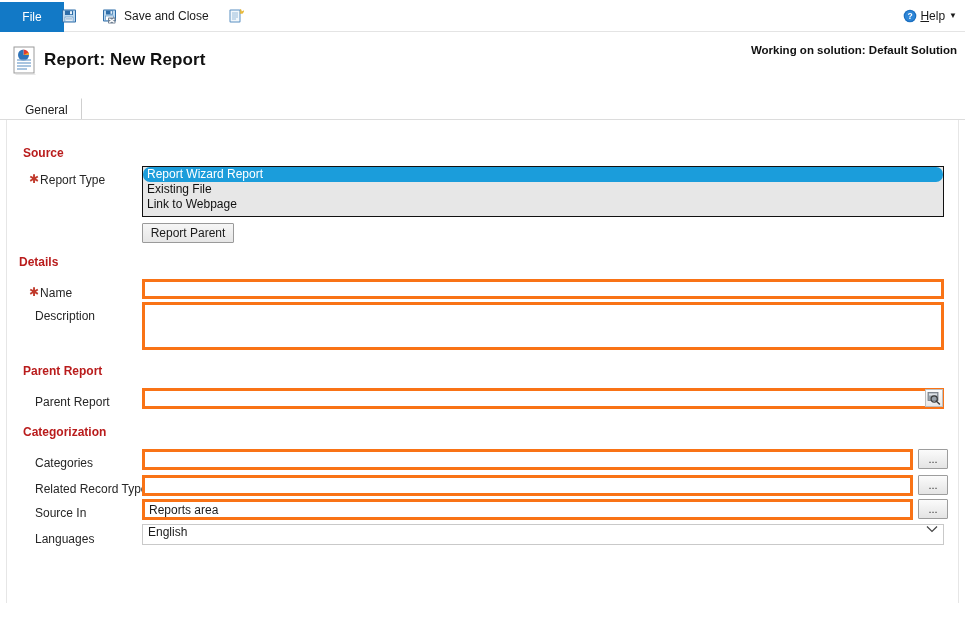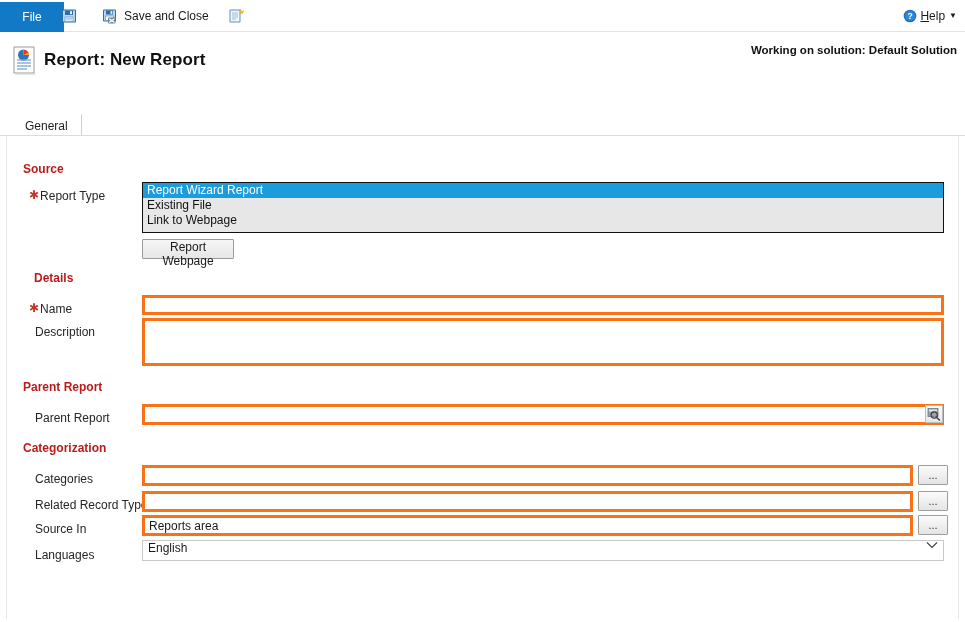--- a/index.html
+++ b/index.html
@@ -100,21 +100,21 @@
     right: 8px; top: 12px;
     font-size: 11.5px;
     font-weight: bold;
     color: #111111;
   }
 
   
   .tabstrip {
     position: relative;
     height: 22px;
-    margin-top: 16px;
+    margin-top: 0;
   }
   .tab {
     position: absolute;
     left: 12px; top: 0;
     height: 22px;
     padding: 0 13px;
     display: flex;
     align-items: center;
     font-size: 12px;
     color: #222222;
@@ -183,20 +183,21 @@
     line-height: 15px;
     padding: 0 0 0 4px;
     font-size: 12px;
     color: #111111;
     cursor: pointer;
     white-space: nowrap;
   }
   .lb-item.selected {
     background: #1b9ddb;
     color: #ffffff;
+    border-radius: 7px;
   }
 
   
   .btn {
     position: absolute;
     background: linear-gradient(#f6f6f6, #e6e6e6);
     border: 1px solid #9a9a9a;
     border-radius: 1px;
     font-family: "Liberation Sans", sans-serif;
     font-size: 12px;
@@ -366,23 +367,23 @@
   <div class="field-label" style="left:22px; top:53px;">
     <span class="req-star">✱</span><span>Report Type</span>
   </div>
 
   <div class="listbox" style="left:135px; top:46px; width:802px; height:51px;">
     <div class="lb-item selected">Report Wizard Report</div>
     <div class="lb-item">Existing File</div>
     <div class="lb-item">Link to Webpage</div>
   </div>
 
-  <button class="btn" style="left:135px; top:103px; width:92px; height:20px;">Report Webpage</button>
-
-  <div class="section-title" style="left:27px; top:135px;text-align:right;">Details</div>
+  <button class="btn" style="left:135px; top:103px; width:92px; height:20px;">Report Parent</button>
+
+  <div class="section-title" style="left:12px; top:135px;text-align:right;">Details</div>
 
   <div class="field-label" style="left:22px; top:166px;">
     <span class="req-star">✱</span><span>Name</span>
   </div>
   <input class="txt" type="text" style="left: 135px; top: 159px; width: 802px; height: 20px;" value="">
 
   <div class="field-label" style="left:28px; top:189px;">Description</div>
   <textarea class="txt" style="left: 135px; top: 182px; width: 802px; height: 48px; resize: none;"></textarea>
 
   <div class="section-title" style="left:16px; top:244px;">Parent Report</div>

